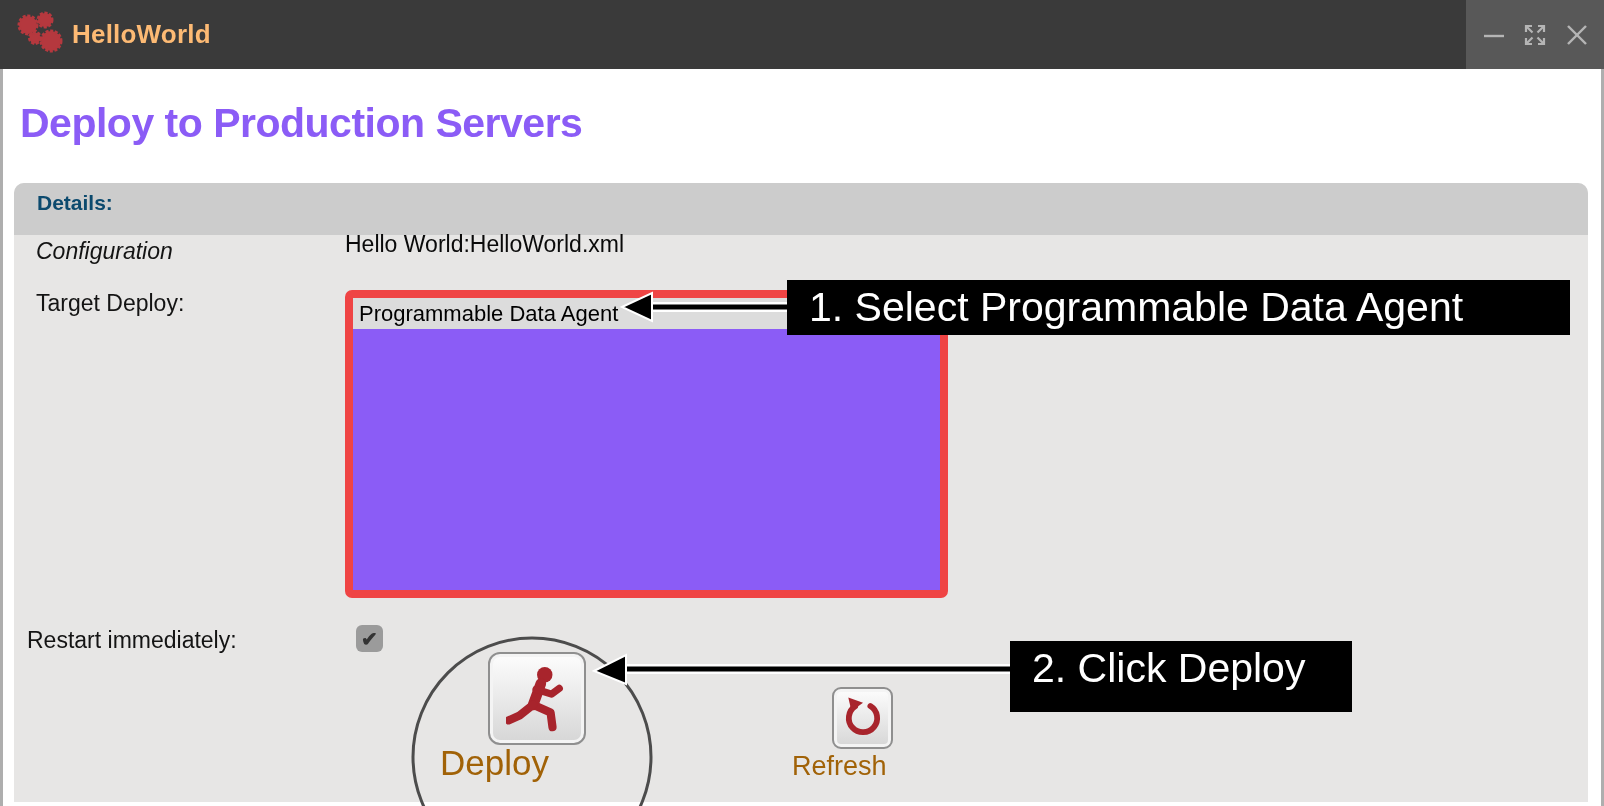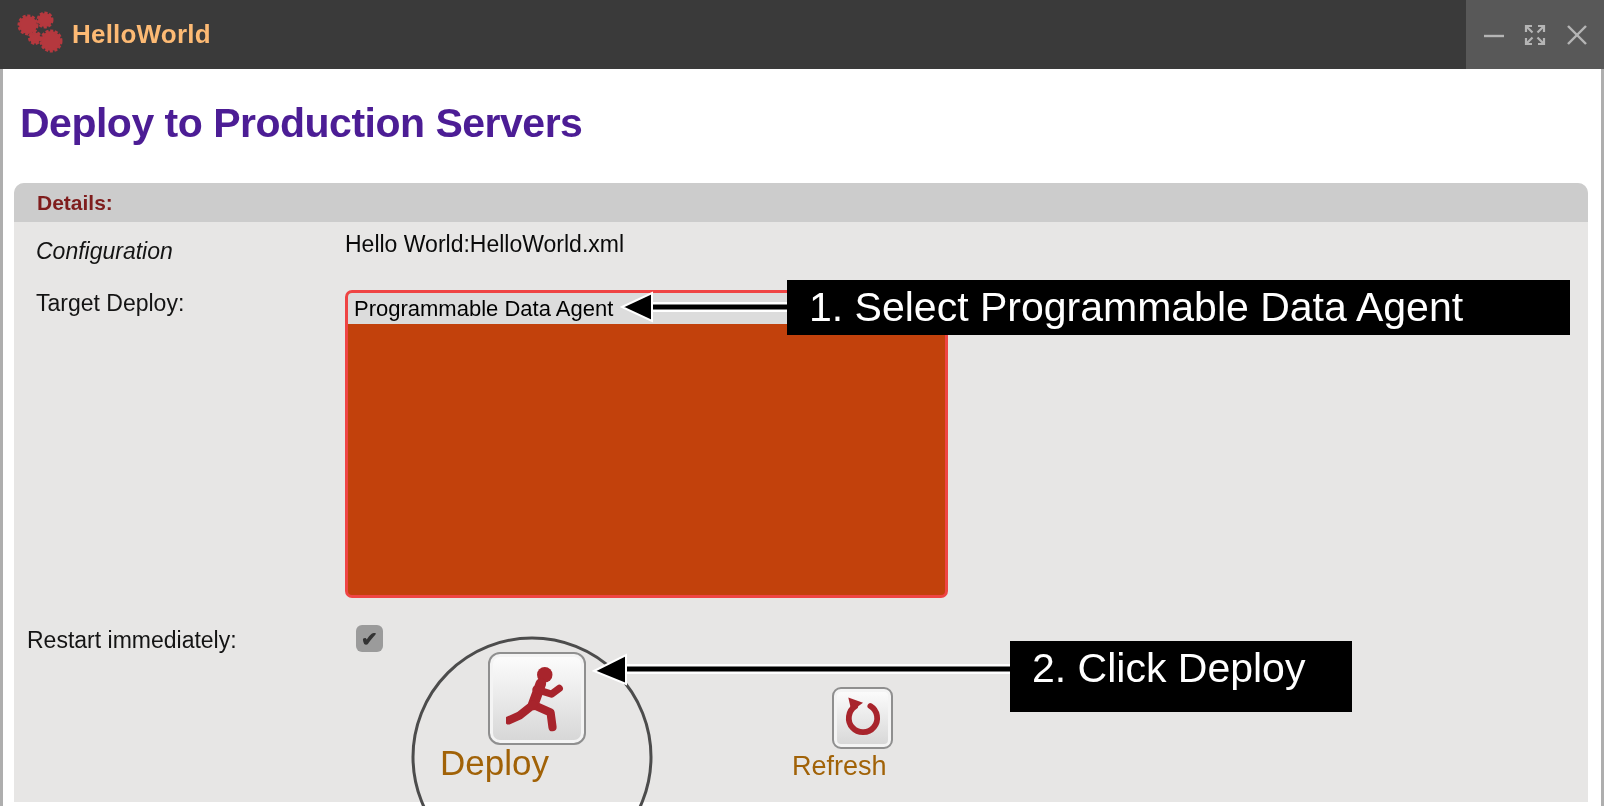--- a/index.html
+++ b/index.html
@@ -15,35 +15,35 @@
   .win-controls { position:absolute; right:0; top:0; width:138px; height:69px; background:#585858;
                   display:flex; align-items:center; justify-content:space-evenly; }
   .win-btn { width:28px; height:28px; display:flex; align-items:center; justify-content:center; cursor:default; }
 
   
   .edge { position:absolute; top:69px; width:3px; height:737px; background:#aeaeae; }
   .edge.left { left:0; } .edge.right { right:0; }
 
   
   .heading { position:absolute; left:20px; top:100px; font-size:41px; font-weight:bold;
-             letter-spacing:-0.5px; color:#4c1d95; }
+             letter-spacing:-0.5px; color:#8b5cf6; }
 
   .panel { position:absolute; left:14px; top:183px; width:1574px; height:619px; background:#e7e6e5;
            border-radius:10px 10px 0 0; }
-  .panel-header { height:39px; background:#cccccc; border-radius:10px 10px 0 0;
-                  font-size:21px; font-weight:bold; color:#7f1d1d; line-height:39px; padding-left:23px; }
+  .panel-header { height:52px; background:#cccccc; border-radius:10px 10px 0 0;
+                  font-size:21px; font-weight:bold; color:#0c4a6e; line-height:39px; padding-left:23px; }
 
   .field-label { position:absolute; font-size:23px; color:#141414; }
   .lbl-config  { left:36px; top:238px;font-style:italic; }
   .lbl-targets { left:36px; top:290px; }
   .lbl-restart { left:27px; top:627px; }
   .field-value { position:absolute; left:345px; top:231px; font-size:23px; color:#0a0a0a; }
 
   .listbox { position:absolute; left:345px; top:290px; width:603px; height:308px;
-             background:#c2410c; border:3px solid #ef4444; border-radius:7px; overflow:hidden; }
+             background:#8b5cf6; border:8px solid #ef4444; border-radius:7px; overflow:hidden; }
   .list-option { height:31px; line-height:31px; padding-left:6px; font-size:22px; color:#000;
                  background:#dcdcdc; }
 
   .checkbox { position:absolute; left:356px; top:625px; width:27px; height:27px;
               background:#9b9b9b; border-radius:6px; display:flex; align-items:center;
               justify-content:center; font-size:20px; font-weight:bold; color:#333; }
 
   .icon-btn { position:absolute; background:linear-gradient(#fdfdfd, #d6d6d6);
               border:2px solid #8f8f8f; box-shadow:inset 0 0 0 3px #f4f4f4;
               display:flex; align-items:center; justify-content:center; cursor:pointer; }

